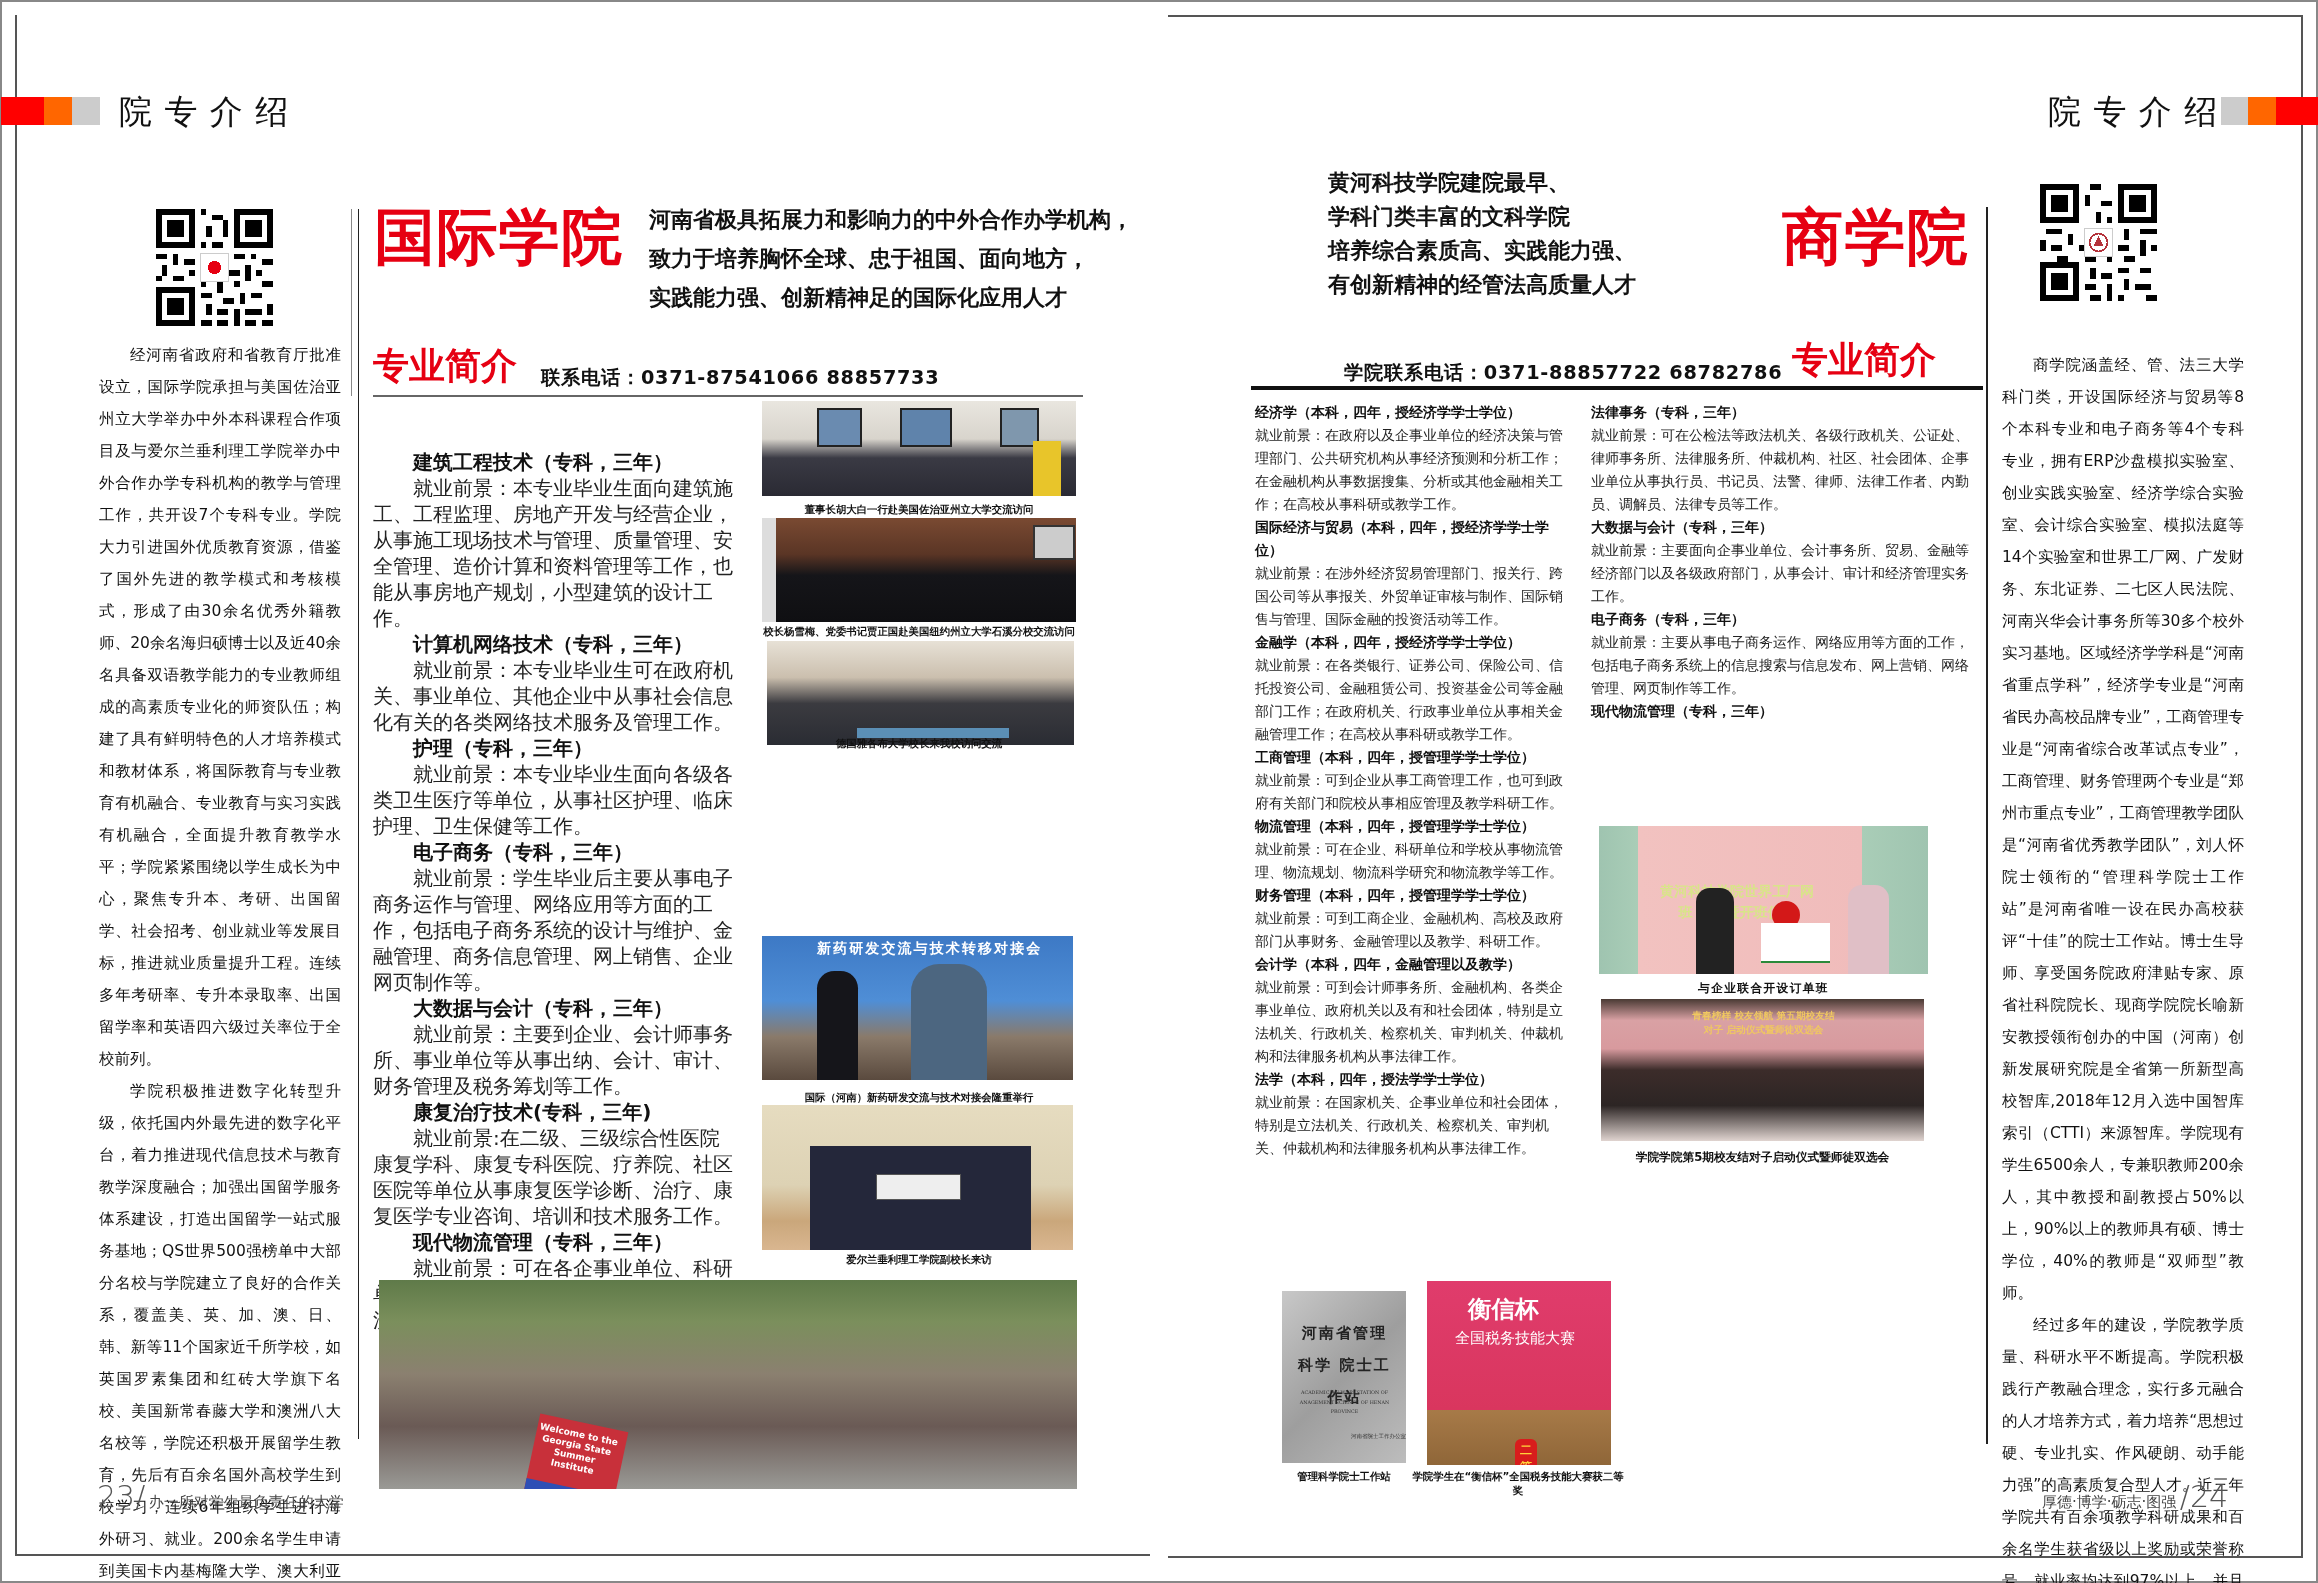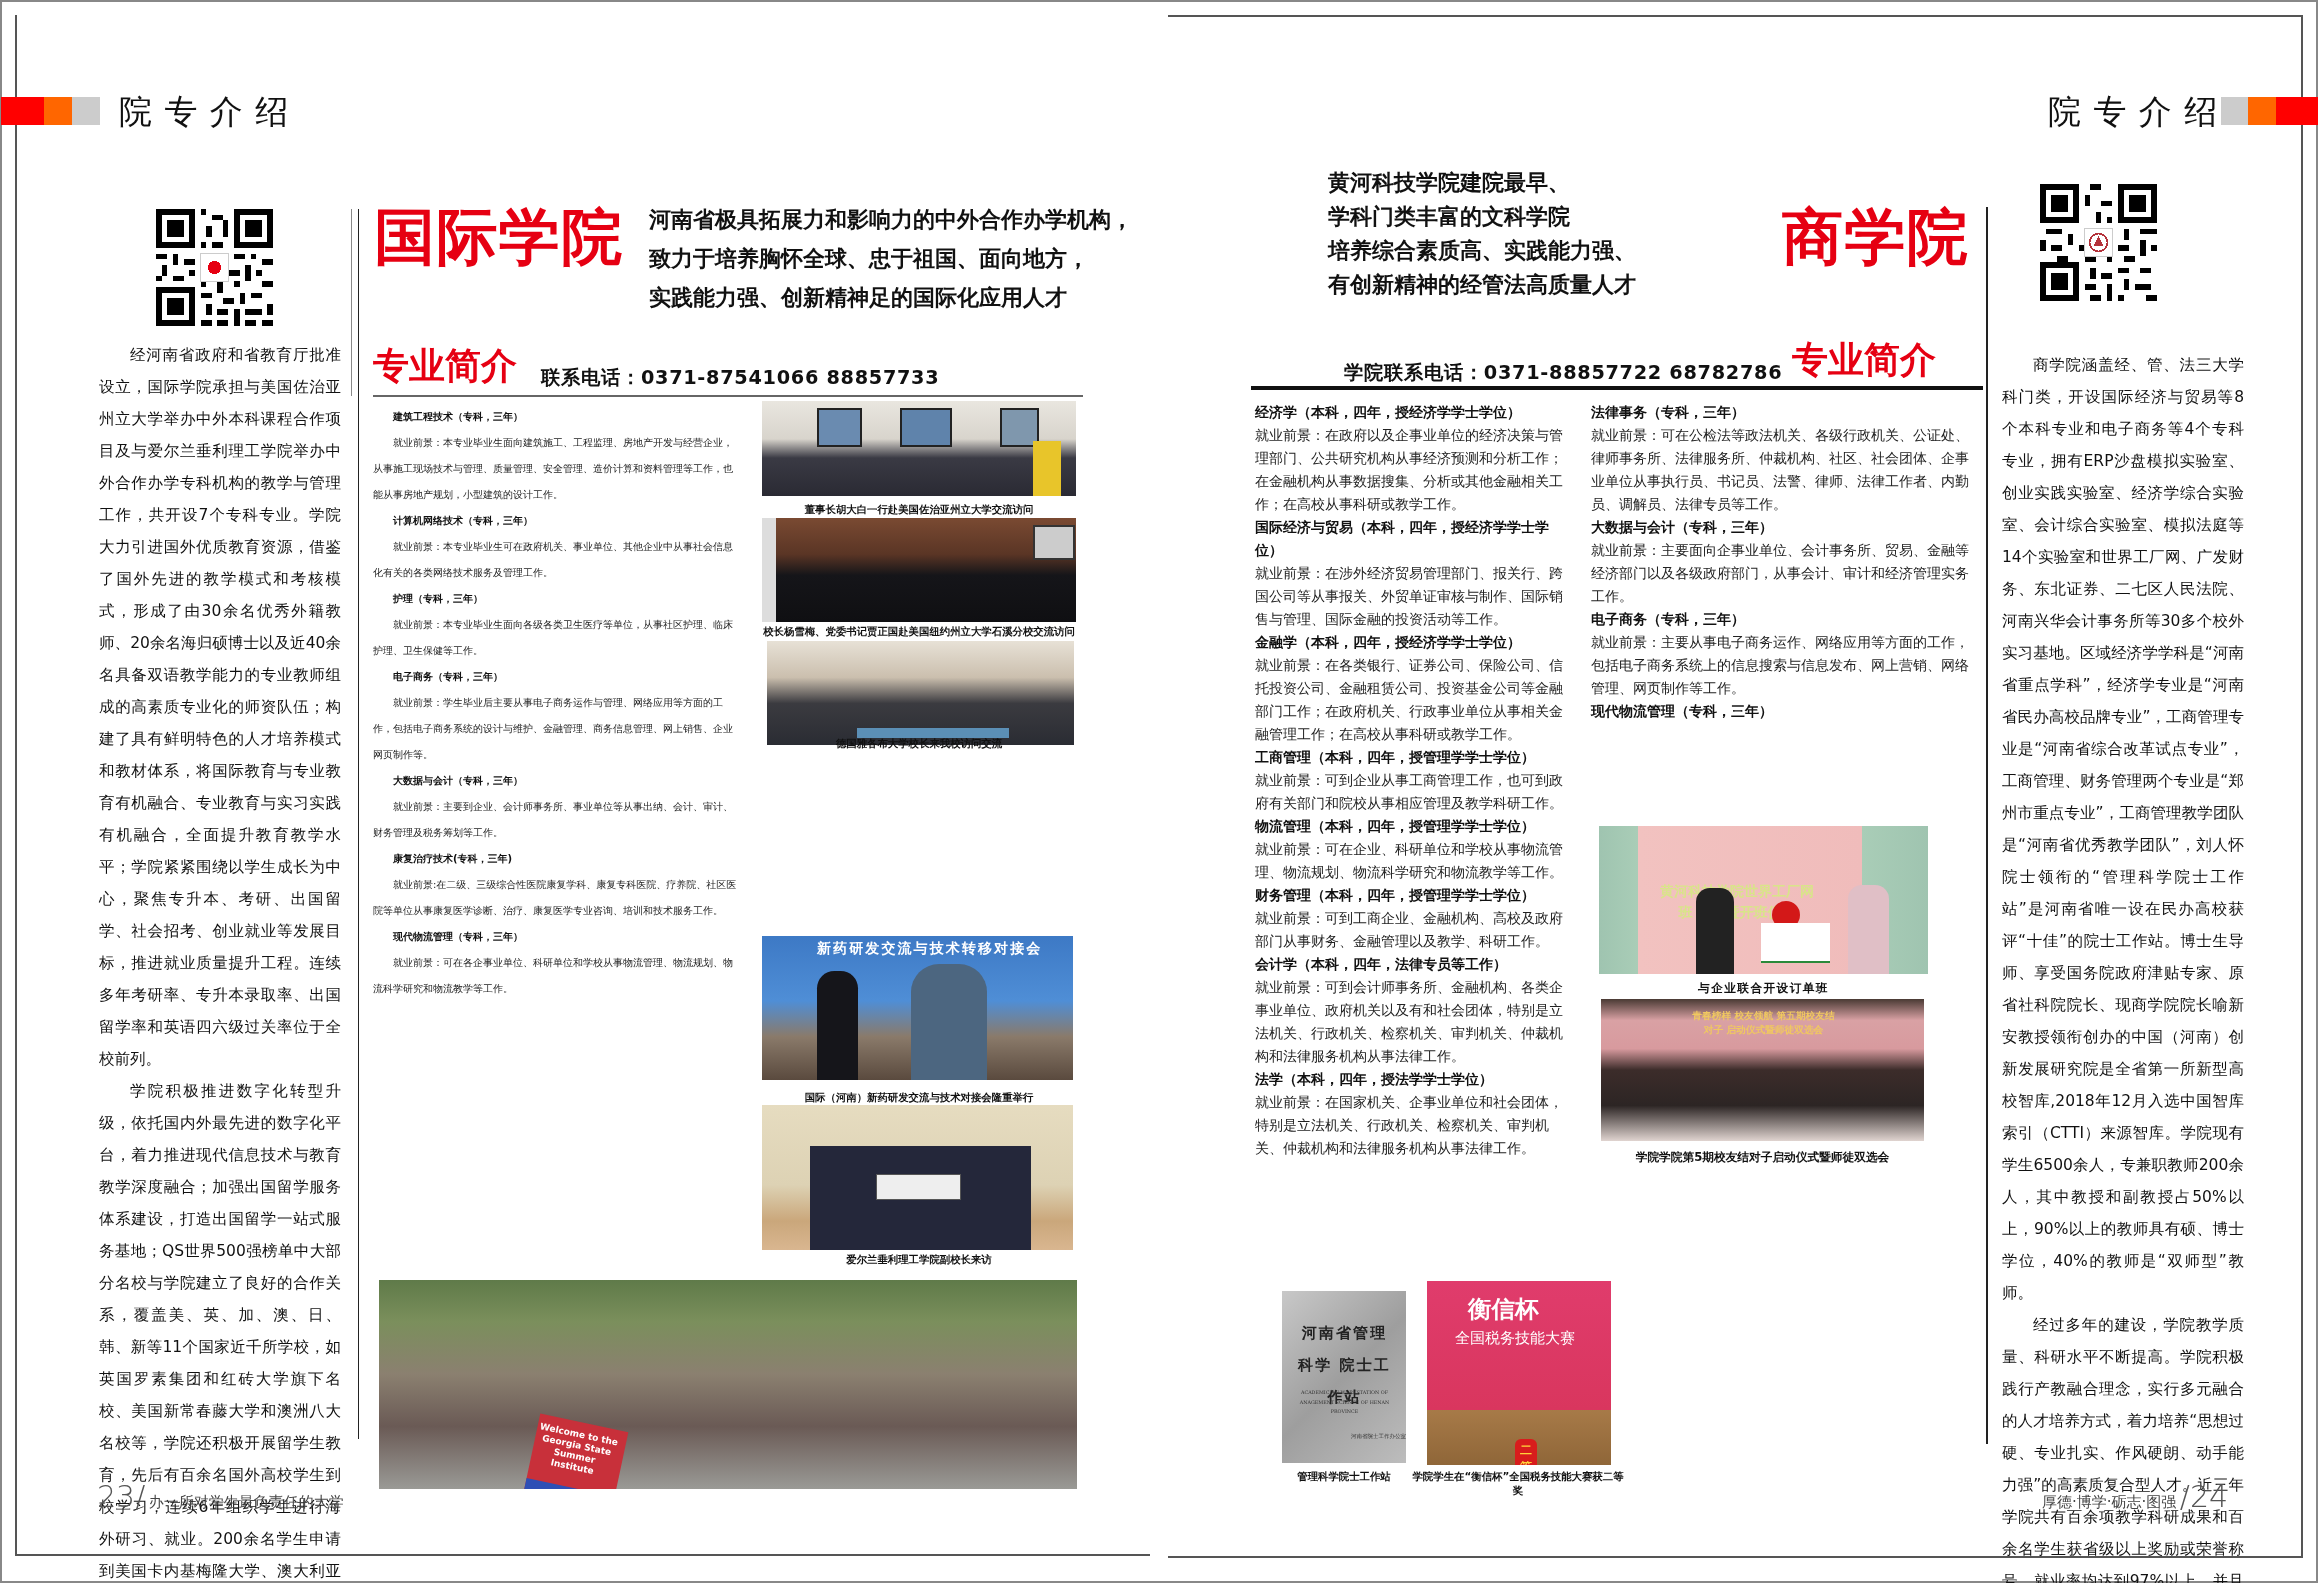--- a/index.html
+++ b/index.html
@@ -12,21 +12,21 @@
   .qr{position:absolute;width:117px;height:117px;background:#fff;}
   .qr svg{width:100%;height:100%;}
   .vline{position:absolute;width:2.8px;background:#222;}
   .hline{position:absolute;height:2.1px;background:#666;}
   .college-name{font-family:"DejaVu Sans","Liberation Sans",sans-serif;font-weight:bold;color:#e60012;font-size:61px;letter-spacing:1.4px;line-height:1;}
   .slogan{font-weight:bold;font-size:22px;line-height:39px;color:#111;}
   .sub-title{font-weight:bold;color:#e60012;font-size:36px;line-height:1;}
   .phone{font-weight:bold;font-size:19.3px;letter-spacing:0.7px;}
   .intro{font-size:15.5px;line-height:32px;text-align:justify;color:#111;}
   .intro p{margin:0;text-indent:2em;}
-  .majors{font-size:10px;line-height:26px;color:#222;}
+  .majors{font-size:20px;line-height:26px;color:#222;margin-top:45px;}
   .major-title{font-weight:bold;color:#111;}
   .majors .desc{text-indent:2em;}
   .majors .item .major-title{text-indent:2em;}
   .majors-r{font-size:14px;line-height:23px;color:#222;}
   .majors-r .major-title{font-weight:bold;font-size:14px;}
   .photo{position:absolute;overflow:hidden;}
   .caption{position:absolute;font-weight:bold;font-size:10.4px;text-align:center;color:#111;}
   .footer-num{font-size:30px;color:#555;font-family:"DejaVu Sans","Liberation Sans",sans-serif;font-weight:200;}
   .footer-text{font-size:15px;color:#444;}
 </style>
@@ -193,21 +193,21 @@
       </div>
     <div>
         <div class="major-title">物流管理（本科，四年，授管理学学士学位）</div>
         <div>就业前景：可在企业、科研单位和学校从事物流管理、物流规划、物流科学研究和物流教学等工作。</div>
       </div>
     <div>
         <div class="major-title">财务管理（本科，四年，授管理学学士学位）</div>
         <div>就业前景：可到工商企业、金融机构、高校及政府部门从事财务、金融管理以及教学、科研工作。</div>
       </div>
     <div>
-        <div class="major-title">会计学（本科，四年，法律专员等工作）</div>
+        <div class="major-title">会计学（本科，四年，金融管理以及教学）</div>
         <div>就业前景：可到会计师事务所、金融机构、各类企事业单位、政府机关以及有和社会团体，特别是立法机关、行政机关、检察机关、审判机关、仲裁机构和法律服务机构从事法律工作。</div>
       </div>
     <div>
         <div class="major-title">法学（本科，四年，授法学学士学位）</div>
         <div>就业前景：在国家机关、企事业单位和社会团体，特别是立法机关、行政机关、检察机关、审判机关、仲裁机构和法律服务机构从事法律工作。</div>
       </div>
   </div>
 
   <div class="abs majors-r" style="left:1591px;top:401px;width:387px;">
     <div>

